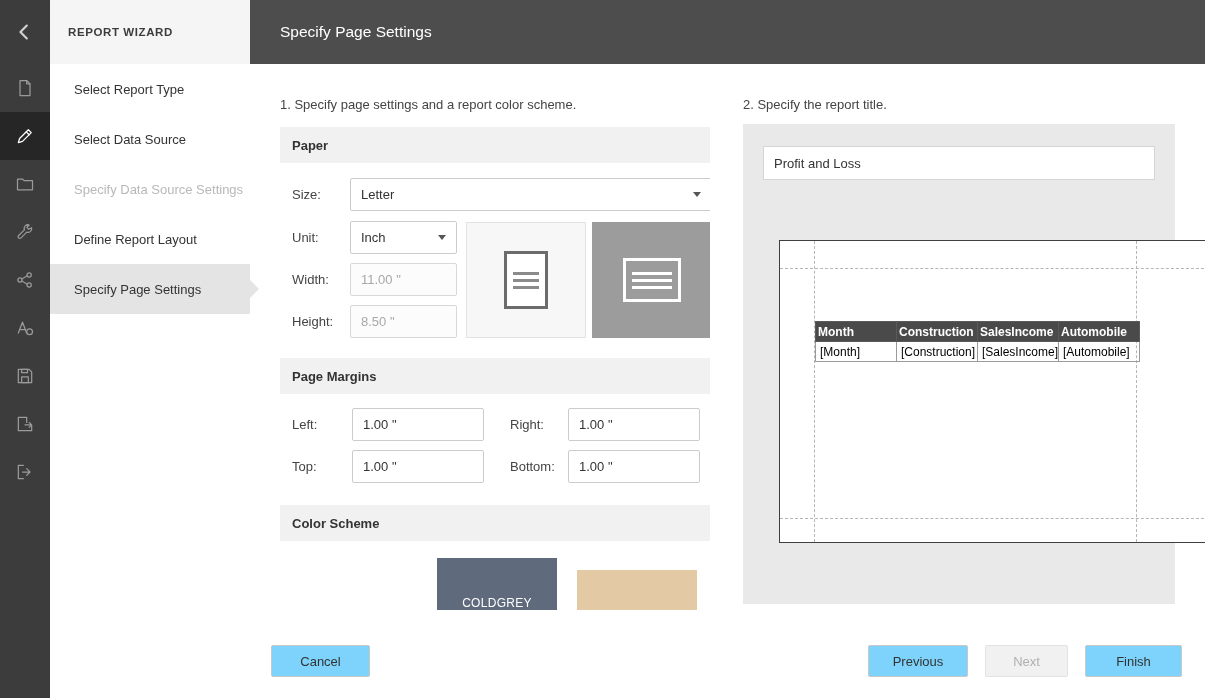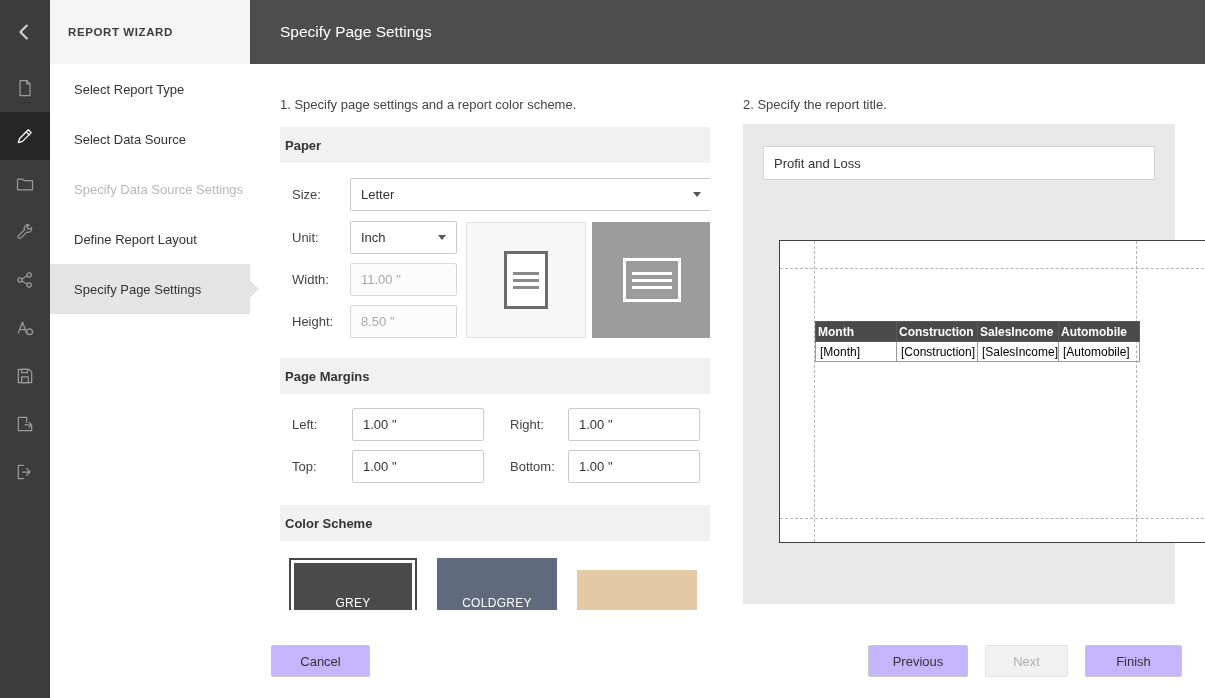--- a/index.html
+++ b/index.html
@@ -27,21 +27,21 @@
     border-left:9px solid #e4e4e4;border-top:9px solid transparent;border-bottom:9px solid transparent}
 
   
   .topbar{position:absolute;left:250px;top:0;width:955px;height:64px;background:#4d4d4d;
     display:flex;align-items:center;padding-left:30px;color:#fff;font-size:15.5px}
 
   
   .left-col{position:absolute;left:280px;top:64px;width:430px;height:546px;overflow:hidden}
   .step-title{position:absolute;top:33px;left:0;font-size:13px;color:#444}
   .section-bar{position:absolute;left:0;width:430px;height:36px;background:#f1f1f1;
-    display:flex;align-items:center;padding-left:5px;font-size:13px;font-weight:bold;color:#333}
+    display:flex;align-items:center;padding-left:12px;font-size:13px;font-weight:bold;color:#333}
   .bar-paper{top:63px}.bar-margins{top:294px}.bar-scheme{top:441px}
   .fld-label{position:absolute;font-size:13px;color:#444;line-height:33px;height:33px}
   .select{position:absolute;height:33px;background:#fff;border:1px solid #ccc;border-radius:2px;
     display:flex;align-items:center;padding:0 10px;font-size:13px;color:#333;cursor:pointer}
   .select .grow{flex:1}
   .caret{width:0;height:0;border-left:4px solid transparent;border-right:4px solid transparent;
     border-top:5px solid #555;margin-left:8px}
   .tbox{position:absolute;height:33px;border:1px solid #ccc;border-radius:2px;background:#fff;
     padding:0 10px;font-size:13px;color:#333;font-family:"Liberation Sans",sans-serif}
   .tbox:disabled{color:#a8a8a8;background:#fcfcfc;border-color:#d8d8d8}
@@ -67,21 +67,21 @@
   .page{position:absolute;left:36px;top:116px;width:456px;height:303px;background:#fff;border:1px solid #3f3f3f}
   .dash-v{position:absolute;top:0;height:100%;border-left:1px dashed #b5b5b5}
   .dash-h{position:absolute;left:0;width:100%;border-top:1px dashed #b5b5b5}
   .pv-table{position:absolute;left:35px;top:80px;width:324px;border-collapse:collapse;table-layout:fixed}
   .pv-table th{width:81px;height:20px;background:#4a4a4a;color:#fff;font-size:12px;font-weight:bold;
     text-align:left;padding:0 2px;border:1px solid #5a5a5a;overflow:hidden;white-space:nowrap}
   .pv-table td{width:81px;height:20px;font-size:12px;color:#000;text-align:left;padding:0 4px;
     border:1px solid #9b9b9b;overflow:hidden;white-space:nowrap}
 
   
-  .btn{position:absolute;top:645px;height:32px;background:#c4b5fd;border:1px solid #c8c8c8;border-radius:2px;
+  .btn{position:absolute;top:645px;height:32px;background:#7dd3fc;border:1px solid #c8c8c8;border-radius:2px;
     font-size:13px;color:#333;cursor:pointer;font-family:"Liberation Sans",sans-serif}
   .btn-cancel{left:271px;width:99px}
   .btn-previous{left:868px;width:100px}
   .btn-next{left:985px;width:83px;background:#f1f1f1;border-color:#e2e2e2;color:#b0b0b0;cursor:default}
   .btn-finish{left:1085px;width:97px}
 </style>
 </head>
 <body>
 
 <div class="rail">
@@ -205,25 +205,20 @@
   <div class="fld-label" style="left:230px;top:344px">Right:</div>
   <input class="tbox" style="left: 288px; top: 344px; width: 132px;" value="1.00 &quot;">
 
   <div class="fld-label" style="left:12px;top:386px">Top:</div>
   <input class="tbox" style="left: 72px; top: 386px; width: 132px;" value="1.00 &quot;">
   <div class="fld-label" style="left:230px;top:386px">Bottom:</div>
   <input class="tbox" style="left: 288px; top: 386px; width: 132px;" value="1.00 &quot;">
 
   <div class="section-bar bar-scheme">Color Scheme</div>
 
-  <div class="swatch selected" style="left:9px">
-    <div class="fill" style="background: rgb(74, 74, 74);">
-      <span>GREY</span>
-    </div>
-  </div>
   <div class="swatch" style="left:157px">
     <div class="fill" style="background: rgb(95, 107, 125); align-items: center;">
       <span>COLDGREY</span>
     </div>
   </div>
   <div class="swatch" style="left:297px">
     <div class="fill" style="background: rgb(228, 202, 164); margin-top: 12px;">
       <span>CREAM</span>
     </div>
   </div>

